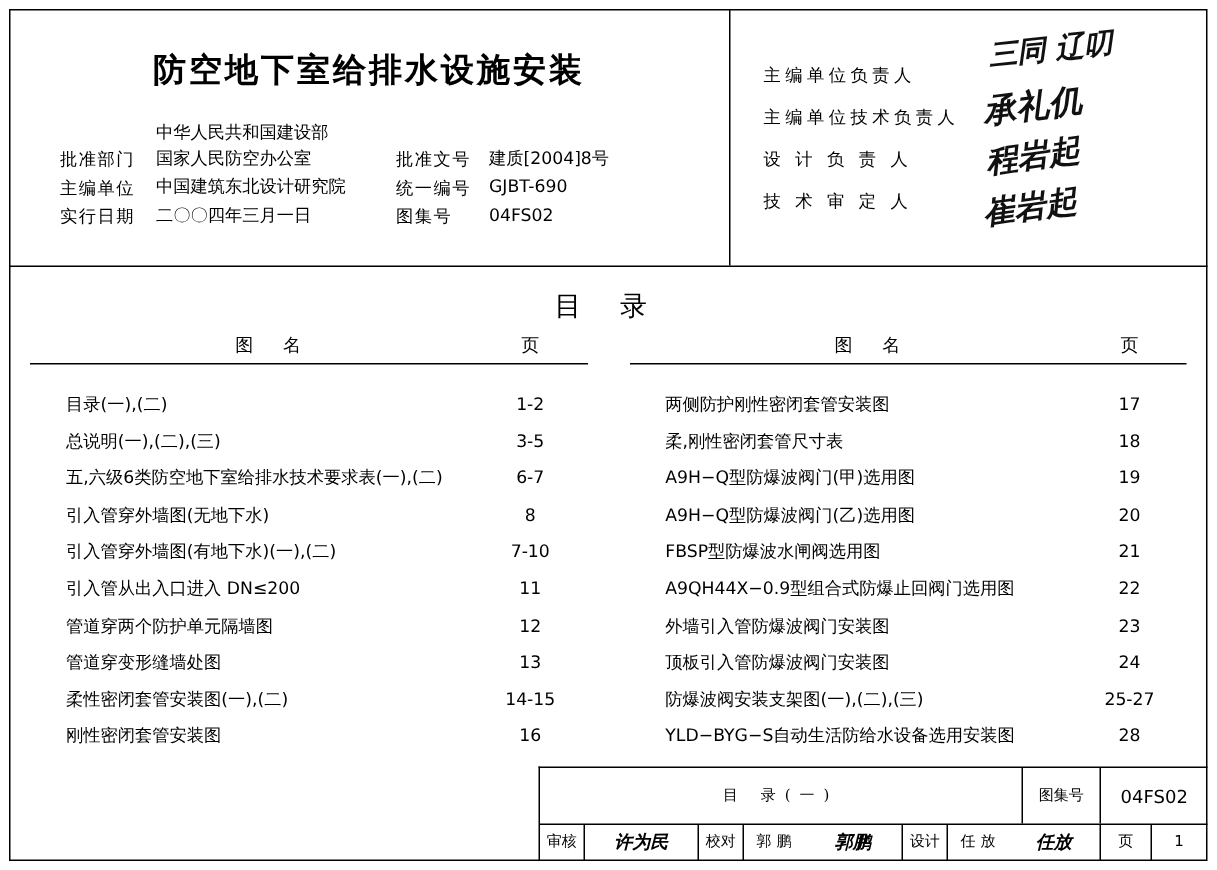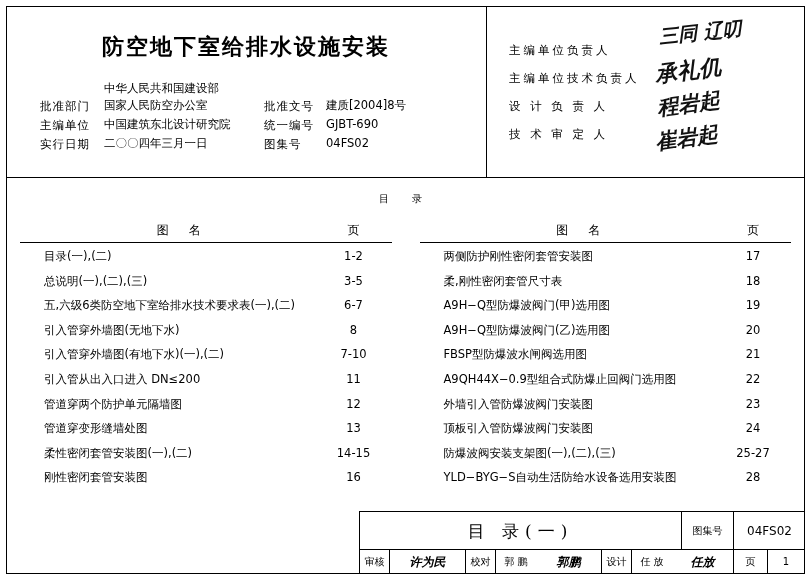--- a/index.html
+++ b/index.html
@@ -102,21 +102,21 @@
   
   .catalog{
     position:absolute;
     left:6px;top:178px;
     width:799px;
     height:333px;
     box-sizing:border-box;
   }
   .cat-title{
     text-align:center;
-    font-size:10px;
+    font-size:18px;
     letter-spacing:10px;
     margin-top:14px;
     font-family:"DejaVu Serif","Liberation Serif",serif;
   }
   .cat-cols{
     position:absolute;
     top:44px;left:0;right:0;bottom:0;
     display:flex;
   }
   .cat-col{
@@ -136,21 +136,21 @@
     flex:1;
     text-align:center;
     letter-spacing:8px;
     padding-left:30px;
   }
   .colhead .pg{
     width:76px;
     text-align:center;
   }
   .cat-rows{
-    margin:1px 14px;
+    margin:14px 14px;
     font-size:11.5px;
   }
   .cat-row{
     display:flex;
     align-items:baseline;
     height:24.6px;
     line-height:24.6px;
   }
   .cat-row .nm{
     flex:1;
@@ -178,21 +178,21 @@
     box-sizing:border-box;
     border-bottom:1.2px solid #000;
   }
   .foot-title{
     position:absolute;
     left:0;top:0;width:322px;height:100%;
     box-sizing:border-box;
     border-right:1.2px solid #000;
     text-align:center;
     line-height:38px;
-    font-size:17px;
+    font-size:10px;
     letter-spacing:6px;
     font-family:"DejaVu Serif","Liberation Serif",serif;
   }
   .foot-atlas-label{
     position:absolute;
     left:322px;top:0;width:52px;height:100%;
     box-sizing:border-box;
     border-right:1.2px solid #000;
     text-align:center;
     line-height:38px;
@@ -212,21 +212,21 @@
   }
   .fb{
     position:absolute;top:0;height:100%;
     box-sizing:border-box;
     line-height:24px;
     text-align:center;
     white-space:nowrap;
   }
   .fb.b{border-right:1.2px solid #000;}
   .hand{
-    font-family:Liberation Sans, sans-serif;
+    font-family:Liberation Mono, monospace;
     font-style:italic;
     font-weight:bold;
     font-size:12px;
   }
 </style>
 </head>
 <body>
 
 <div class="page">
   <div class="frame"></div>

